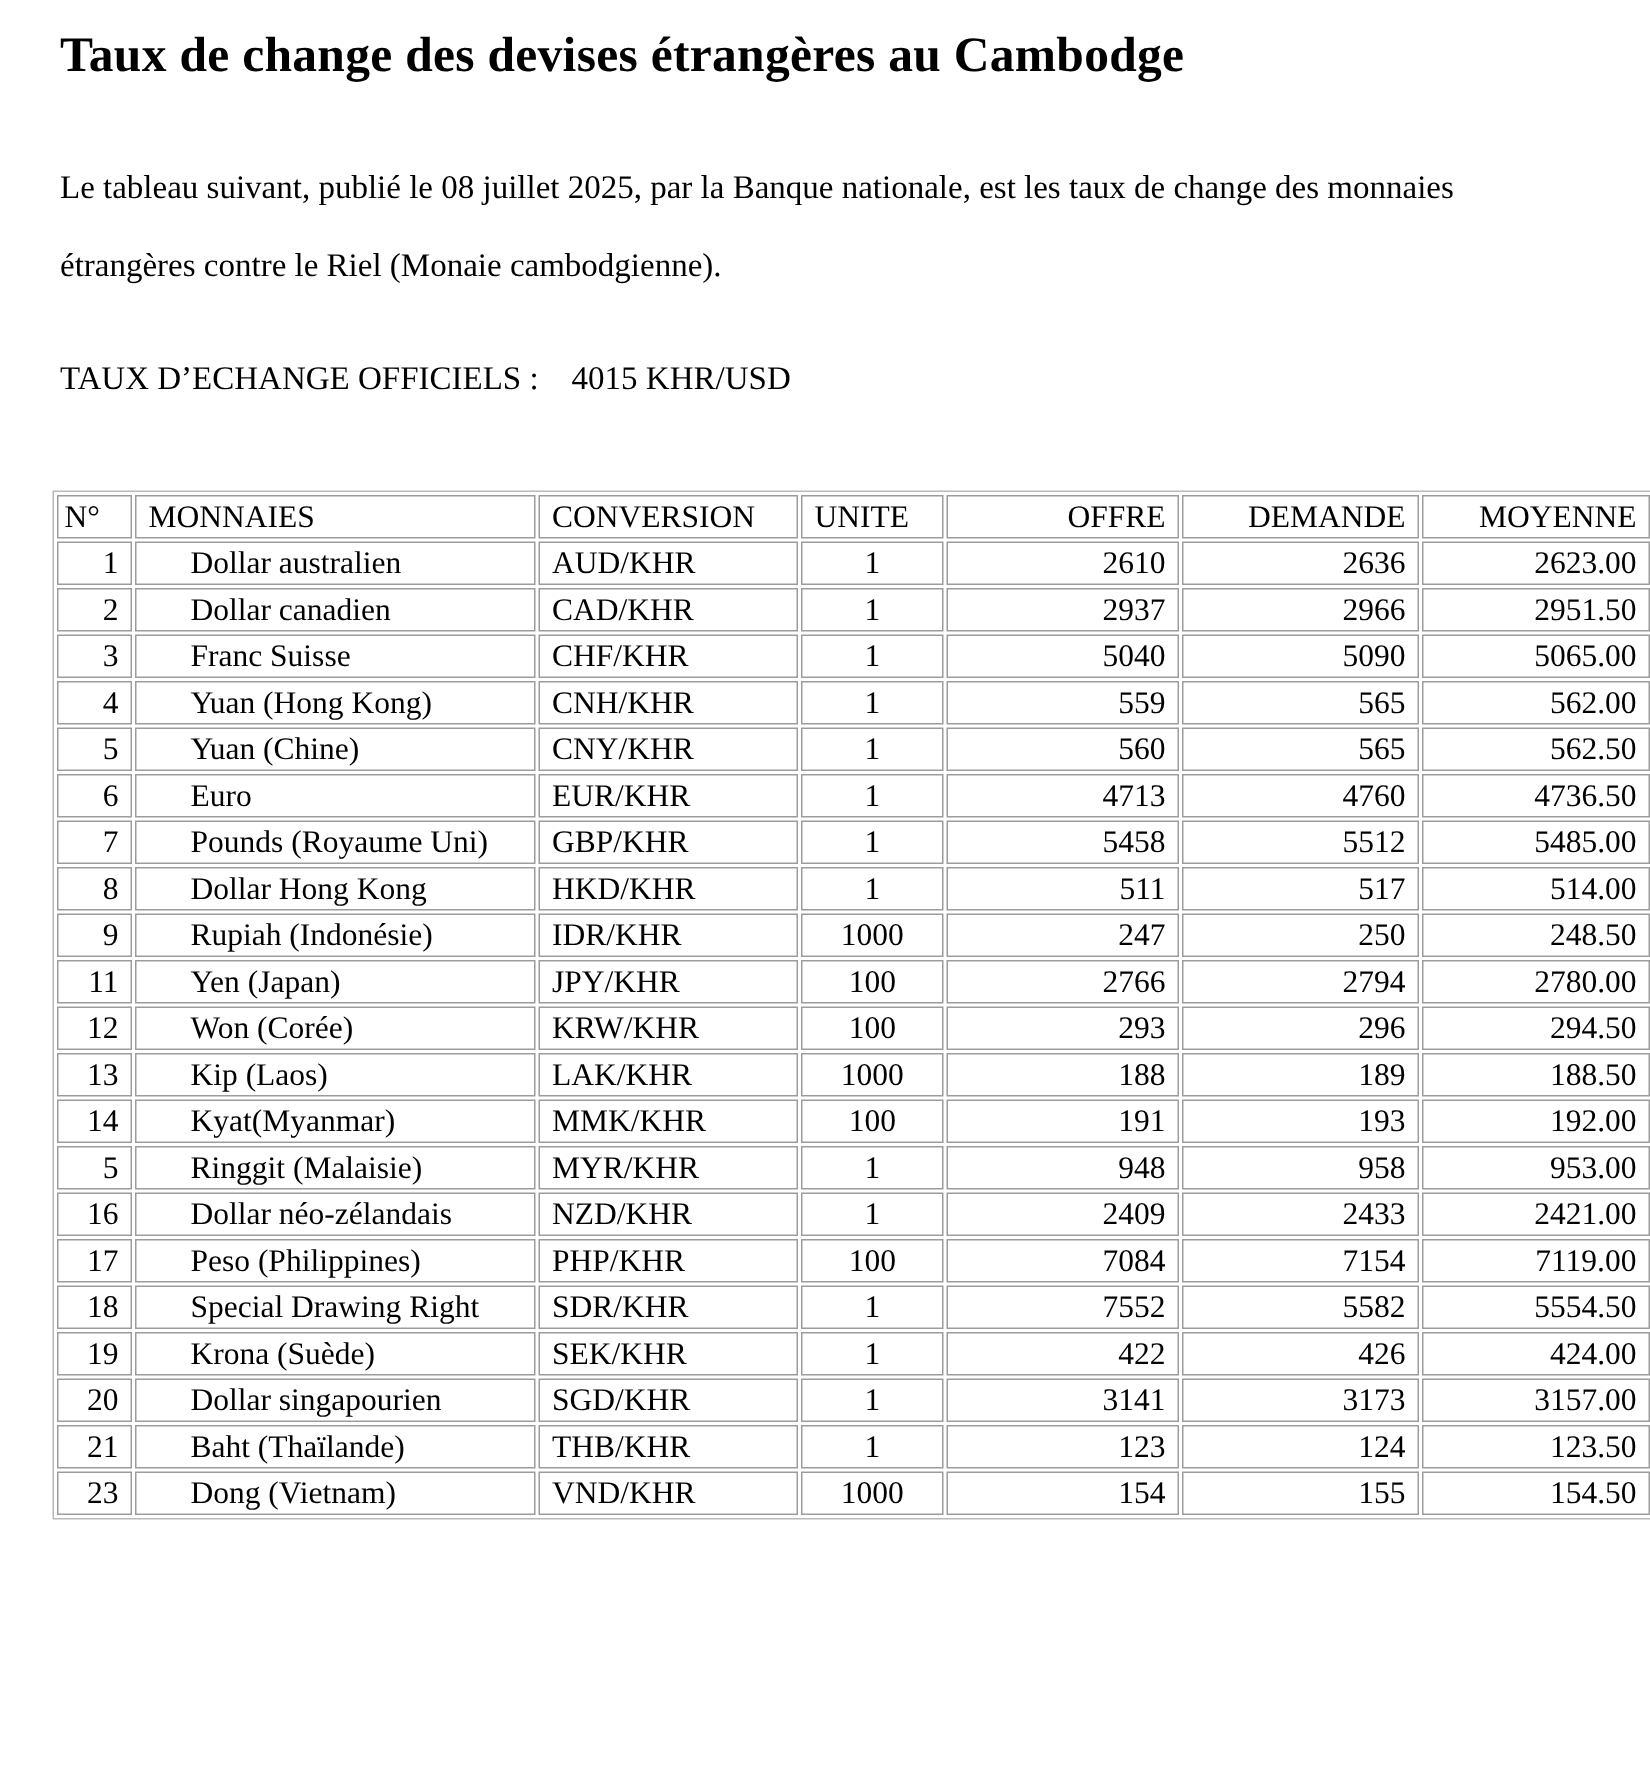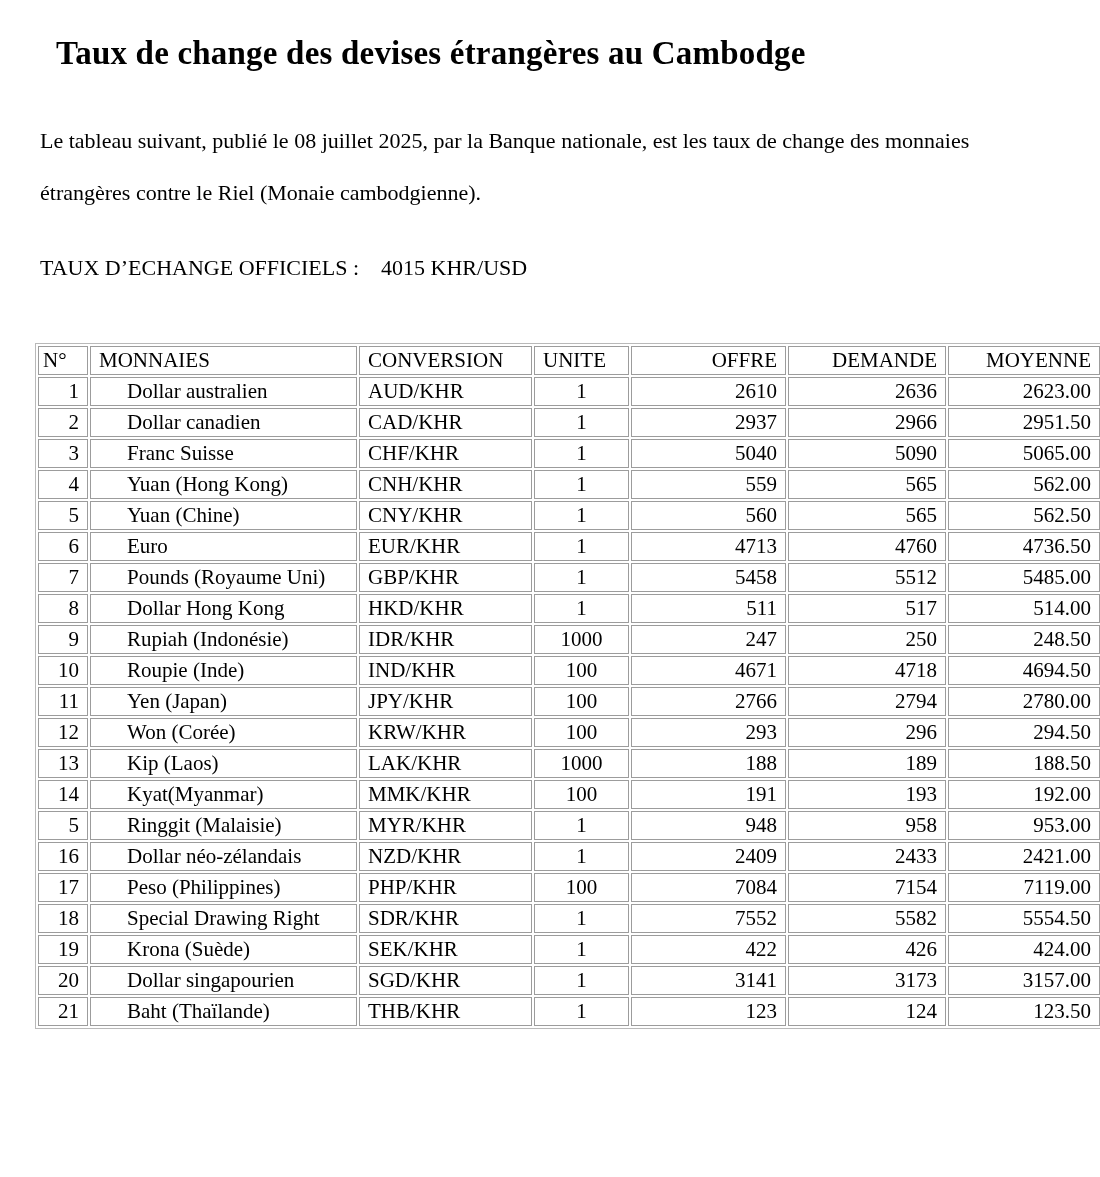--- a/index.html
+++ b/index.html
@@ -14,21 +14,21 @@
     width: 1100px;
     height: 1177px;
     background: #ffffff;
     overflow: hidden;
     box-sizing: border-box;
     padding: 18px 40px 0 40px;
   }
   .title {
     font-size: 33px;
     font-weight: bold;
-    margin: 16px;
+    margin: 0;
     line-height: 1.18;
     letter-spacing: 0.2px;
   }
   .dateline {
     font-size: 22px;
     margin: 36px 0 0 0;
     line-height: 1.2;
   }
   .intro {
     font-size: 22px;
@@ -189,29 +189,20 @@
         <tr>
           <td class="c0">9</td>
           <td class="c1">Rupiah (Indonésie)</td>
           <td class="c2">IDR/KHR</td>
           <td class="c3">1000</td>
           <td class="c4">247</td>
           <td class="c5">250</td>
           <td class="c6">248.50</td>
         </tr>
         <tr>
-          <td class="c0">10</td>
-          <td class="c1">Roupie (Inde)</td>
-          <td class="c2">IND/KHR</td>
-          <td class="c3">100</td>
-          <td class="c4">4671</td>
-          <td class="c5">4718</td>
-          <td class="c6">4694.50</td>
-        </tr>
-        <tr>
           <td class="c0">11</td>
           <td class="c1">Yen (Japan)</td>
           <td class="c2">JPY/KHR</td>
           <td class="c3">100</td>
           <td class="c4">2766</td>
           <td class="c5">2794</td>
           <td class="c6">2780.00</td>
         </tr>
         <tr>
           <td class="c0">12</td>
@@ -296,16 +287,25 @@
         </tr>
         <tr>
           <td class="c0">21</td>
           <td class="c1">Baht (Thaïlande)</td>
           <td class="c2">THB/KHR</td>
           <td class="c3">1</td>
           <td class="c4">123</td>
           <td class="c5">124</td>
           <td class="c6">123.50</td>
         </tr>
+        <tr>
+          <td class="c0">23</td>
+          <td class="c1">Dong (Vietnam)</td>
+          <td class="c2">VND/KHR</td>
+          <td class="c3">1000</td>
+          <td class="c4">154</td>
+          <td class="c5">155</td>
+          <td class="c6">154.50</td>
+        </tr>
       </tbody>
   </table>
 
 </div>
 
 </body></html>

